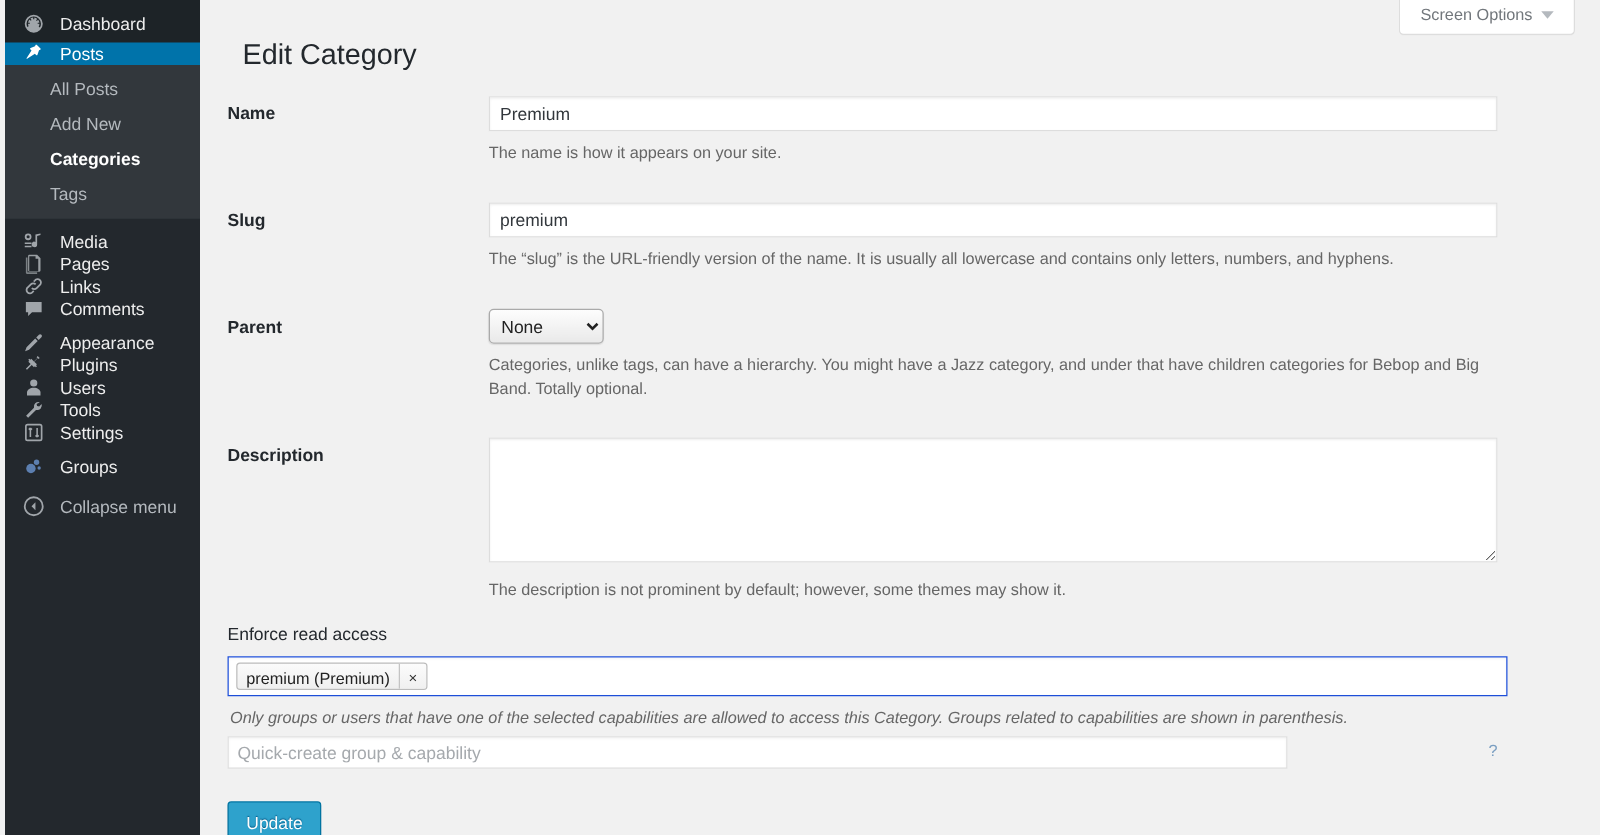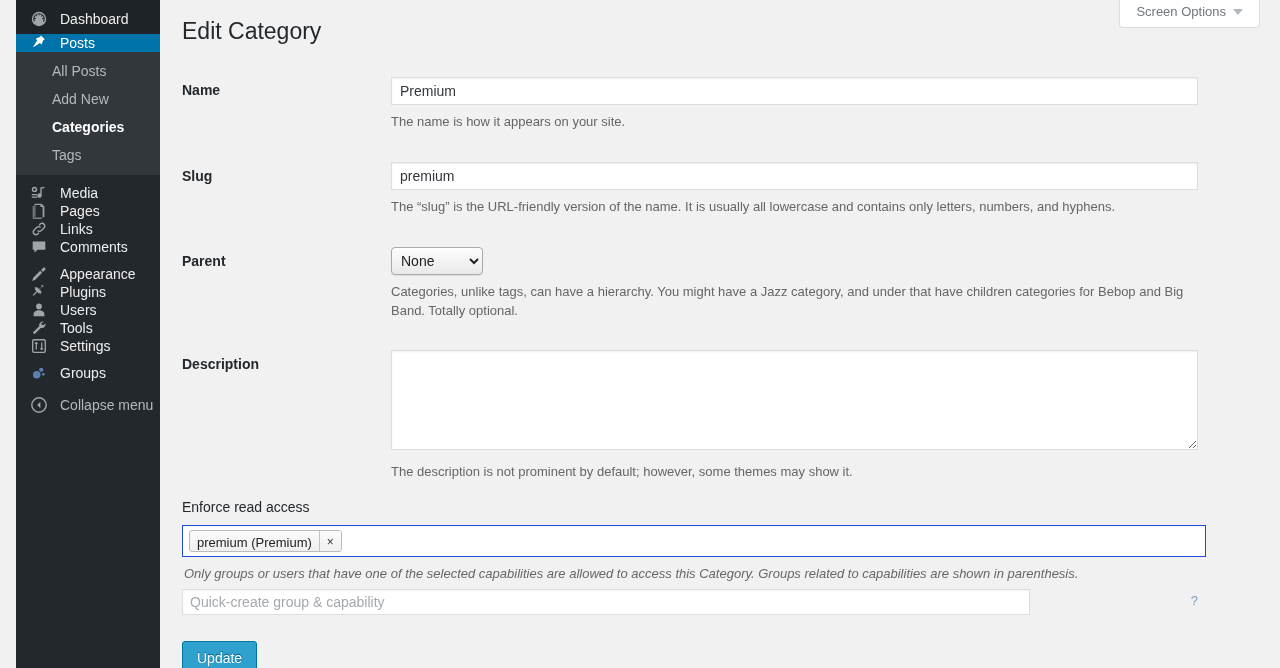--- a/index.html
+++ b/index.html
@@ -9,21 +9,21 @@
     overflow: hidden;
     background: #f1f1f1;
     font-family: "Liberation Sans", sans-serif;
     -webkit-font-smoothing: antialiased;
   }
 
   #app { position: relative; width: 1280px; height: 668px; }
 
   
   #adminmenu {
-    position: absolute; left: 16px; top: 0;
+    position: absolute; left: 4px; top: 0;
     width: 160px; height: 668px;
     background: #23282d;
     color: #eee;
     font-size: 14px;
   }
   .menu-top {
     position: relative;
     display: flex; align-items: center;
     height: 18px;
     padding-left: 13px;
@@ -103,21 +103,21 @@
   }
   #screen-options-tab .caret {
     width: 0; height: 0;
     border-left: 5px solid transparent;
     border-right: 5px solid transparent;
     border-top: 6px solid #b4b9be;
     display: inline-block;
   }
 
   h1.page-title {
-    margin: 0;
+    margin: 12px;
     position: absolute; left: 22px; top: 17px;
     font-size: 23px; font-weight: 400;
     color: #23282d;
     line-height: 29px;
   }
 
   #form-wrap {
     position: absolute; left: 22px; top: 62px;
     width: 1070px;
   }

